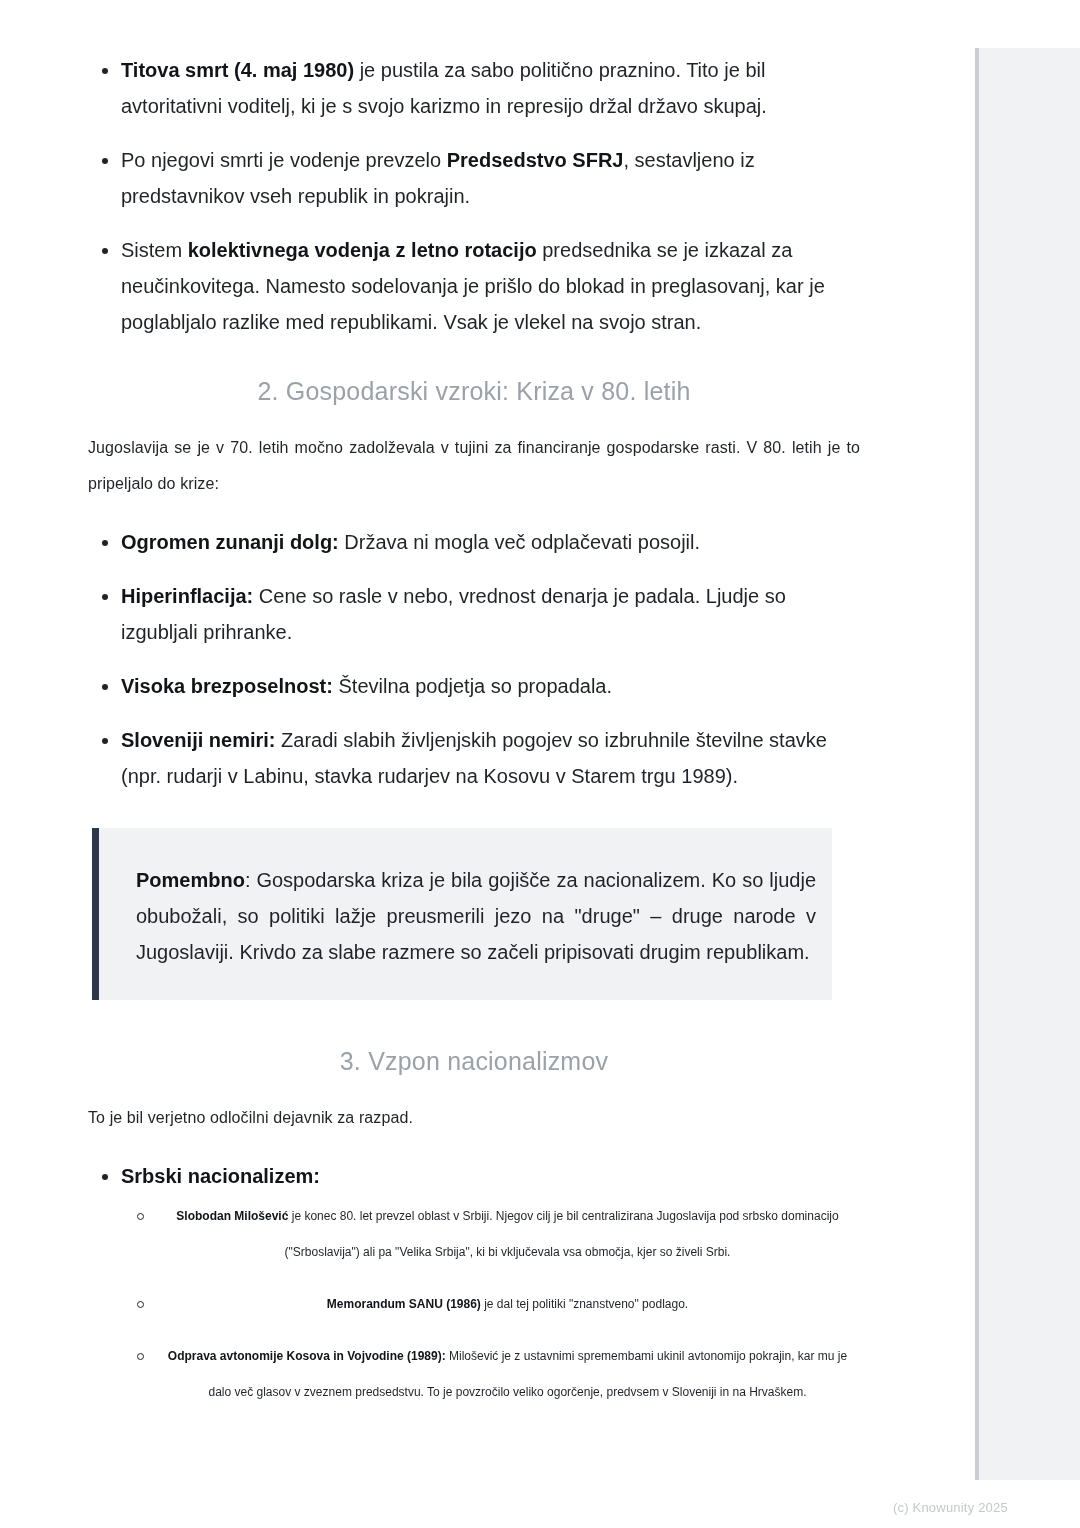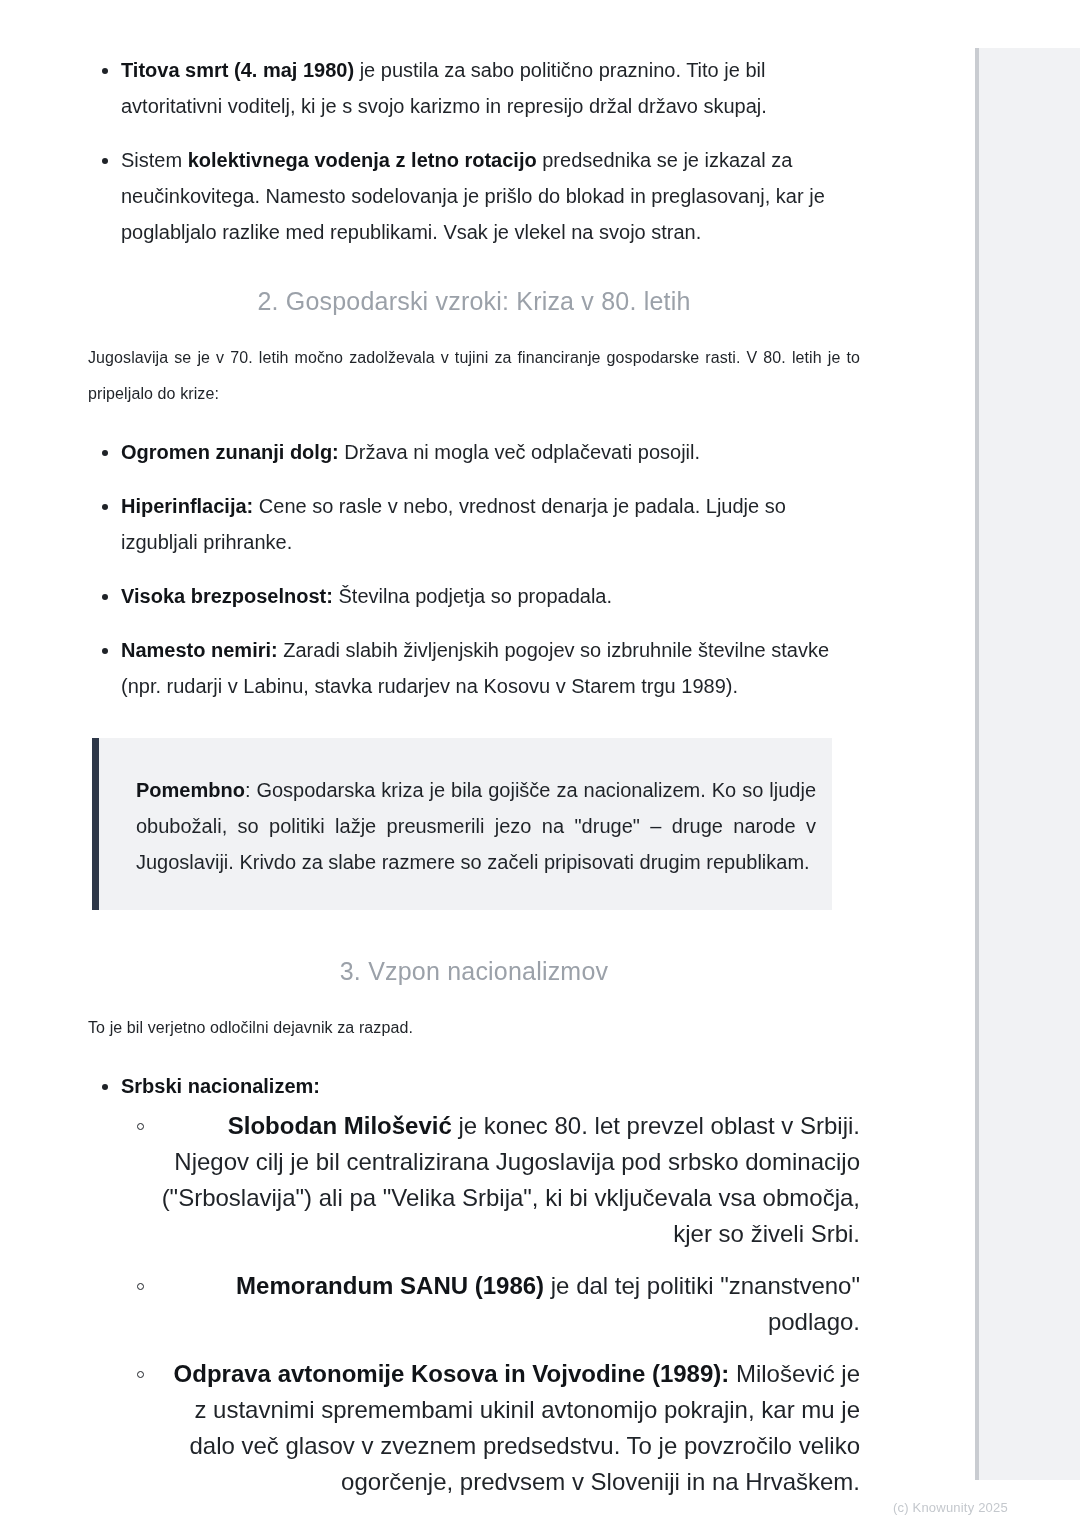--- a/index.html
+++ b/index.html
@@ -89,23 +89,23 @@
   
   ul.doc-sublist {
     list-style: none;
     margin: 4px 0 0 0;
     padding: 0;
   }
   ul.doc-sublist > li.doc-subitem {
     position: relative;
     padding-left: 34px;
     margin: 0 0 16px 0;
-    font-size: 24px;
-    line-height: 36px;
-    text-align: right;
+    font-size: 12px;
+    line-height: 36px;
+    text-align: center;
   }
   ul.doc-sublist > li.doc-subitem::before {
     content: "";
     position: absolute;
     left: 16px;
     top: 15px;
     width: 7px;
     height: 7px;
     border-radius: 50%;
     border: 1.6px solid #1f2328;
@@ -152,40 +152,43 @@
 
 <div class="edge-strip"></div>
 
 <div class="page">
 
   <ul class="doc-list">
     <li class="doc-item">
       <span class="b">Titova smrt (4. maj 1980)</span><span> je pustila za sabo politično praznino. Tito je bil avtoritativni voditelj, ki je s svojo karizmo in represijo držal državo skupaj.</span>
     </li>
     <li class="doc-item">
+      <span>Po njegovi smrti je vodenje prevzelo </span><span class="b">Predsedstvo SFRJ</span><span>, sestavljeno iz predstavnikov vseh republik in pokrajin.</span>
+    </li>
+    <li class="doc-item">
       <span>Sistem </span><span class="b">kolektivnega vodenja z letno rotacijo</span><span> predsednika se je izkazal za neučinkovitega. Namesto sodelovanja je prišlo do blokad in preglasovanj, kar je poglabljalo razlike med republikami. Vsak je vlekel na svojo stran.</span>
     </li>
   </ul>
 
   <h2 class="section-heading">2. Gospodarski vzroki: Kriza v 80. letih</h2>
 
   <p class="doc-para">Jugoslavija se je v 70. letih močno zadolževala v tujini za financiranje gospodarske rasti. V 80. letih je to pripeljalo do krize:</p>
 
   <ul class="doc-list" style="margin-top:22px;">
     <li class="doc-item">
       <span class="b">Ogromen zunanji dolg:</span><span> Država ni mogla več odplačevati posojil.</span>
     </li>
     <li class="doc-item">
       <span class="b">Hiperinflacija:</span><span> Cene so rasle v nebo, vrednost denarja je padala. Ljudje so izgubljali prihranke.</span>
     </li>
     <li class="doc-item">
       <span class="b">Visoka brezposelnost:</span><span> Številna podjetja so propadala.</span>
     </li>
     <li class="doc-item">
-      <span class="b">Namesto nemiri:</span><span> Zaradi slabih življenjskih pogojev so izbruhnile številne stavke (npr. rudarji v Labinu, stavka rudarjev na Kosovu v Starem trgu 1989).</span>
+      <span class="b">Sloveniji nemiri:</span><span> Zaradi slabih življenjskih pogojev so izbruhnile številne stavke (npr. rudarji v Labinu, stavka rudarjev na Kosovu v Starem trgu 1989).</span>
     </li>
   </ul>
 
   <div class="callout">
     <p class="callout-text">
       <span class="b">Pomembno</span><span>: Gospodarska kriza je bila gojišče za nacionalizem. Ko so ljudje obubožali, so politiki lažje preusmerili jezo na "druge" – druge narode v Jugoslaviji. Krivdo za slabe razmere so začeli pripisovati drugim republikam.</span>
     </p>
   </div>
 
   <h2 class="section-heading" style="margin-top:44px;">3. Vzpon nacionalizmov</h2>

